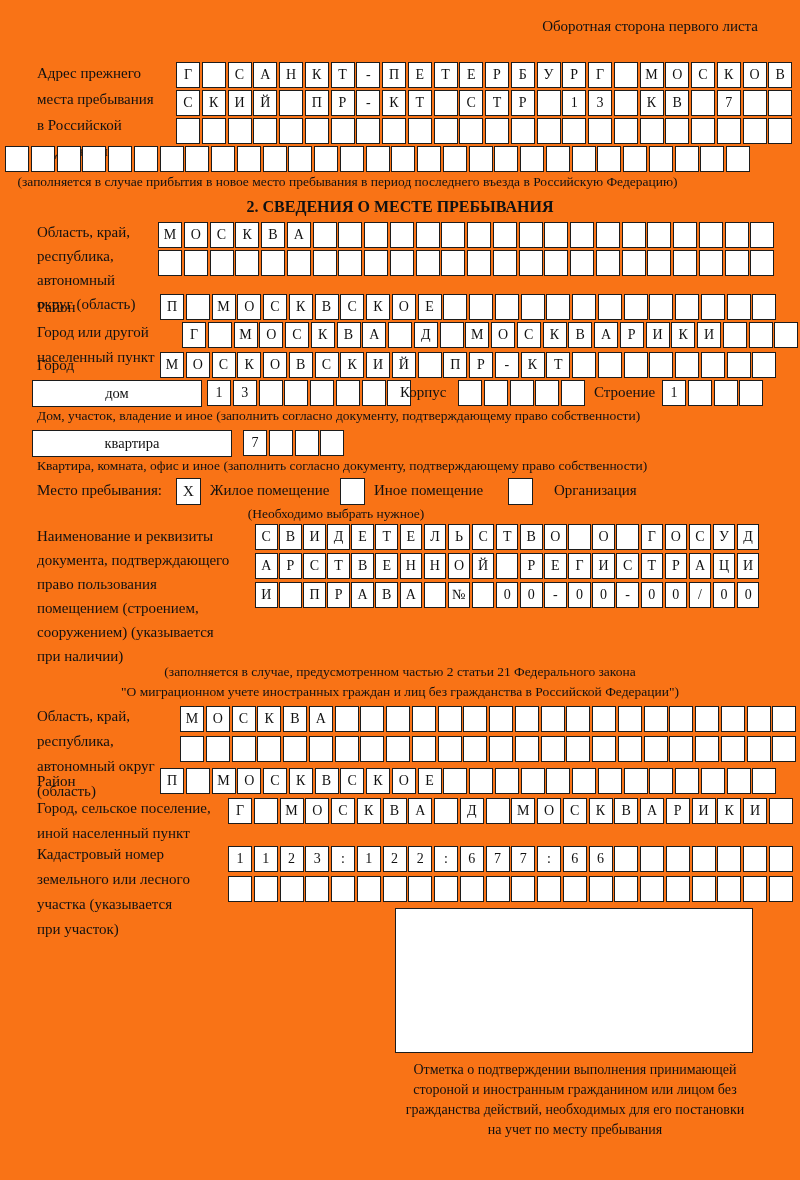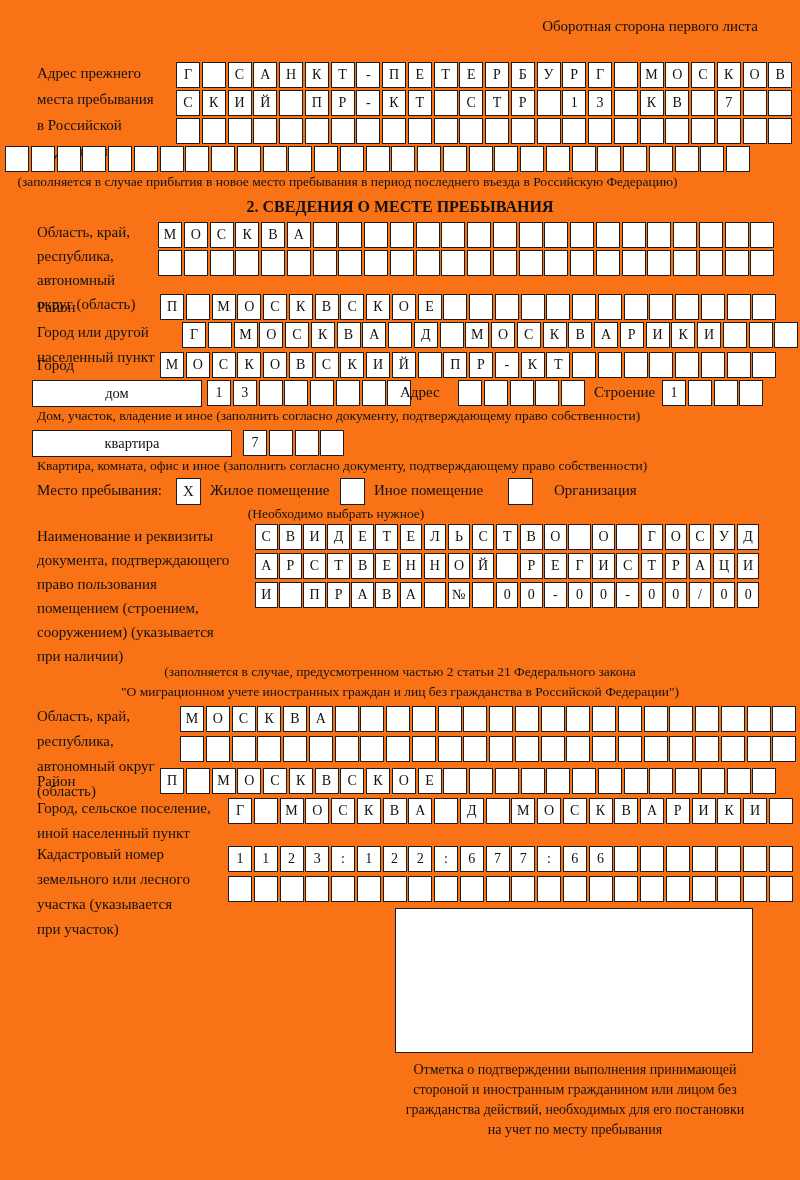--- a/index.html
+++ b/index.html
@@ -314,21 +314,21 @@
   <div class="cellrow" style="left:207px;top:380px;">
       <span class="cell">1</span>
       <span class="cell">3</span>
       <span class="cell"></span>
       <span class="cell"></span>
       <span class="cell"></span>
       <span class="cell"></span>
       <span class="cell"></span>
       <span class="cell"></span>
     </div>
-  <div class="inline-lbl" style="left:400px;top:384px;">Адрес</div>
+  <div class="inline-lbl" style="left:400px;top:384px;">Корпус</div>
   <div class="cellrow" style="left:458px;top:380px;">
       <span class="cell"></span>
       <span class="cell"></span>
       <span class="cell"></span>
       <span class="cell"></span>
       <span class="cell"></span>
     </div>
   <div class="inline-lbl" style="left:594px;top:384px;">Строение</div>
   <div class="cellrow" style="left:662px;top:380px;">
       <span class="cell">1</span>

